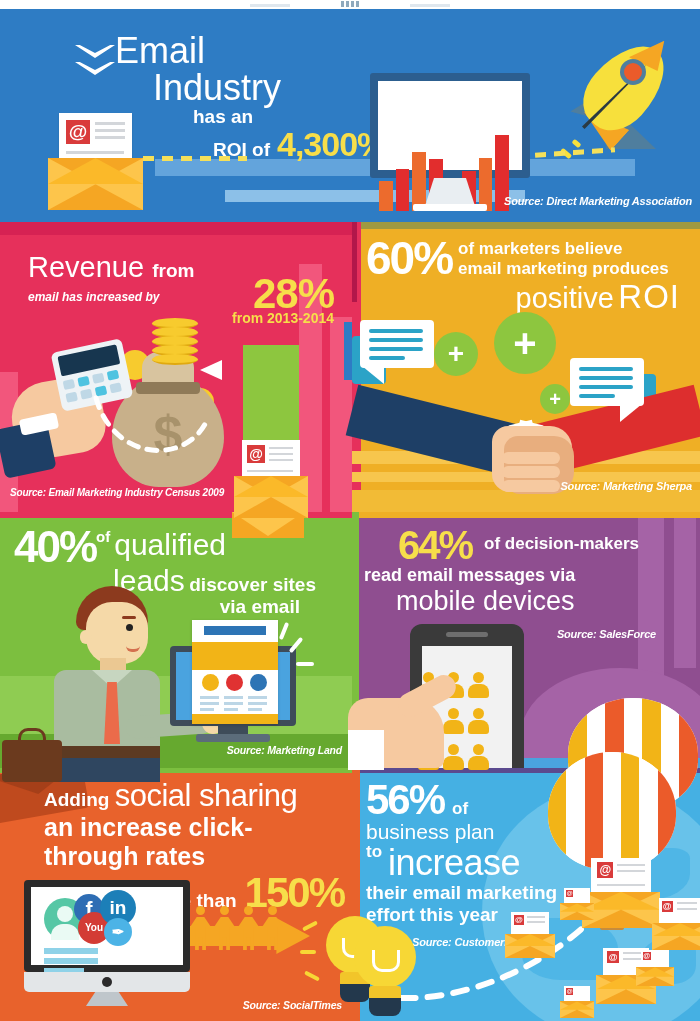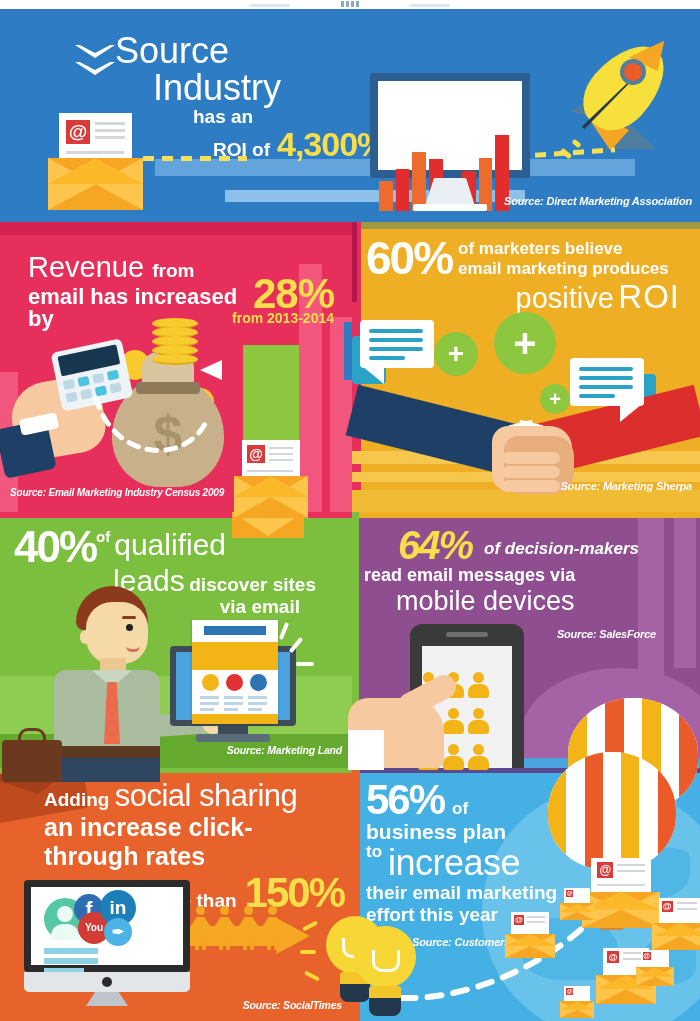--- a/index.html
+++ b/index.html
@@ -159,21 +159,21 @@
   #p-revenue{ left:0; top:222px; width:352px; height:290px; background:#E6305B; }
   #p-revenue .s-dark{ position:absolute; left:0; top:0; width:352px; height:13px; background:#D62253; }
   #p-revenue .bar-bg1{ position:absolute; right:30px; top:42px; width:23px; height:248px; background:#F2567C; }
   #p-revenue .bar-bg2{ position:absolute; right:0px; top:95px; width:22px; height:195px; background:#F2567C; }
   #p-revenue .bar-bg3{ position:absolute; left:0px; top:150px; width:18px; height:140px; background:#F2567C; }
   #p-revenue .bluebit{ position:absolute; right:0; top:100px; width:8px; height:58px; background:#2E7CC4; }
 
   .rev-text{ position:absolute; left:28px; top:30px; width:240px; color:#ffffff; }
   .rev-text .l1{ font-size:29px; line-height:30px; font-weight:300; }
   .rev-text .l1 .sm{ font-size:19px; font-weight:600; }
-  .rev-text .l2{ font-size:22px; line-height:22px; font-weight:600; }
+  .rev-text .l2{ font-size:12px; line-height:22px; font-weight:600;font-style:italic; }
   .rev-big{
     position:absolute; right:18px; top:51px; color:#F7DE4A;
     font-size:42px; font-weight:bold; letter-spacing:-1px; line-height:42px;
   }
   .rev-sub{ position:absolute; right:18px; top:88px; color:#F7DE4A; font-size:14px; font-weight:bold; }
 
   
   .calc{ position:absolute; left:56px; top:345px; width:72px; height:60px; z-index:12;
          background:#eef3f6; border-radius:6px; transform:rotate(-12deg); }
   .calc .disp{ position:absolute; left:6px; top:5px; width:60px; height:20px; background:#17364F; border-radius:2px; }
@@ -333,21 +333,21 @@
   #p-mobile .topstrip{ position:absolute; left:0; top:0; width:348px; height:6px; background:#EFAF25; }
   #p-mobile .sideL{ position:absolute; left:0; top:0; width:7px; height:256px; background:#7CBF3F; }
   #p-mobile .vb1{ position:absolute; right:36px; top:6px; width:26px; height:250px; background:#A563A6; }
   #p-mobile .vb2{ position:absolute; right:4px; top:6px; width:22px; height:150px; background:#A563A6; }
   #p-mobile .arc{ position:absolute; right:-20px; bottom:-40px; width:200px; height:140px;
                   background:#A563A6; border-radius:50%; }
   #p-mobile .btm{ position:absolute; left:0; bottom:0; width:348px; height:10px; background:#4AA3DF; }
   #p-mobile .btmL{ position:absolute; left:0; bottom:0; width:10px; height:26px; background:#E8622C; }
 
   .mob-text{ position:absolute; left:12px; top:14px; width:330px; color:#ffffff; }
-  .mob-text .r1{ display:flex; align-items:center; padding-left:34px;font-style:italic; }
+  .mob-text .r1{ display:flex; align-items:flex-start; padding-left:34px; }
   .mob-text .pct{ font-size:40px; line-height:38px; font-weight:bold; color:#F7DE4A; letter-spacing:-2px; }
   .mob-text .dm{ font-size:17px; font-weight:600; padding-left:12px; padding-top:8px; }
   .mob-text .r2{ font-size:18px; font-weight:600; margin-top:1px; }
   .mob-text .r3{ font-size:27px; font-weight:300; padding-left:32px; margin-top:0px; }
 
   .phone{ position:absolute; left:410px; top:624px; width:114px; height:144px; background:#3A3A3A;
           border-radius:12px 12px 0 0; z-index:10; }
   .phone .spk{ position:absolute; left:36px; top:8px; width:42px; height:5px; background:#6E6E6E; border-radius:3px; }
   .phone .disp{ position:absolute; left:12px; top:22px; width:90px; height:122px; background:#F2F2F2; }
   .phone .prow{ position:absolute; left:8px; display:flex; gap:4px; }
@@ -423,21 +423,21 @@
   #p-business .sideL{ position:absolute; left:0; top:0; width:8px; height:253px; background:#E8622C; }
   #p-business .globe{ position:absolute; right:-34px; top:18px; width:252px; height:252px; border-radius:50%;
                       background:#68C2EA; }
   #p-business .cont{ position:absolute; background:#4FB6E6; }
   #p-business .vb{ position:absolute; right:24px; top:0; width:30px; height:110px; background:#6FC6EB; }
 
   .bus-text{ position:absolute; left:14px; top:12px; width:250px; color:#ffffff; z-index:12; }
   .bus-text .r1{ display:flex; align-items:baseline; }
   .bus-text .pct{ font-size:42px; line-height:40px; font-weight:bold; letter-spacing:-2px; }
   .bus-text .of{ font-size:17px; font-weight:600; padding-left:8px; }
-  .bus-text .r2{ font-size:21px; font-weight:700; margin-top:0px; }
+  .bus-text .r2{ font-size:21px; font-weight:400; margin-top:0px; }
   .bus-text .r3{ display:flex; align-items:flex-start; margin-top:-2px; }
   .bus-text .r3 .to{ font-size:17px; font-weight:600; }
   .bus-text .r3 .inc{ font-size:36px; font-weight:300; padding-left:6px; letter-spacing:-0.5px; }
   .bus-text .r4{ font-size:19px; font-weight:600; margin-top:-2px; }
   .bus-text .r5{ font-size:19px; font-weight:600; margin-top:0px; }
 
   .balloon2{ position:absolute; left:548px; top:752px; width:128px; height:196px; z-index:12; }
   .balloon2 .b{ position:absolute; left:0; top:0; width:128px; height:118px; border-radius:50% 50% 46% 46%;
                 overflow:hidden; background:#ffffff; }
   .balloon2 .b i{ position:absolute; top:0; height:118px; }
@@ -502,21 +502,21 @@
       <div class="body"></div>
       <div class="flapL"></div>
         <div class="flapR"></div>
         <div class="flapT"></div>
     </div>
 
     <div class="dash-line"></div>
     <div class="dash-line2"></div>
 
     <div class="hdr-text">
-      <div class="l1">Source</div>
+      <div class="l1">Email</div>
       <div class="l2">Industry</div>
       <div class="l3">has an</div>
       <div class="l4">
         <span class="small">ROI of</span>
         <span class="big">4,300%</span>
       </div>
     </div>
 
     <div class="monitor">
       <div class="frame"></div>

